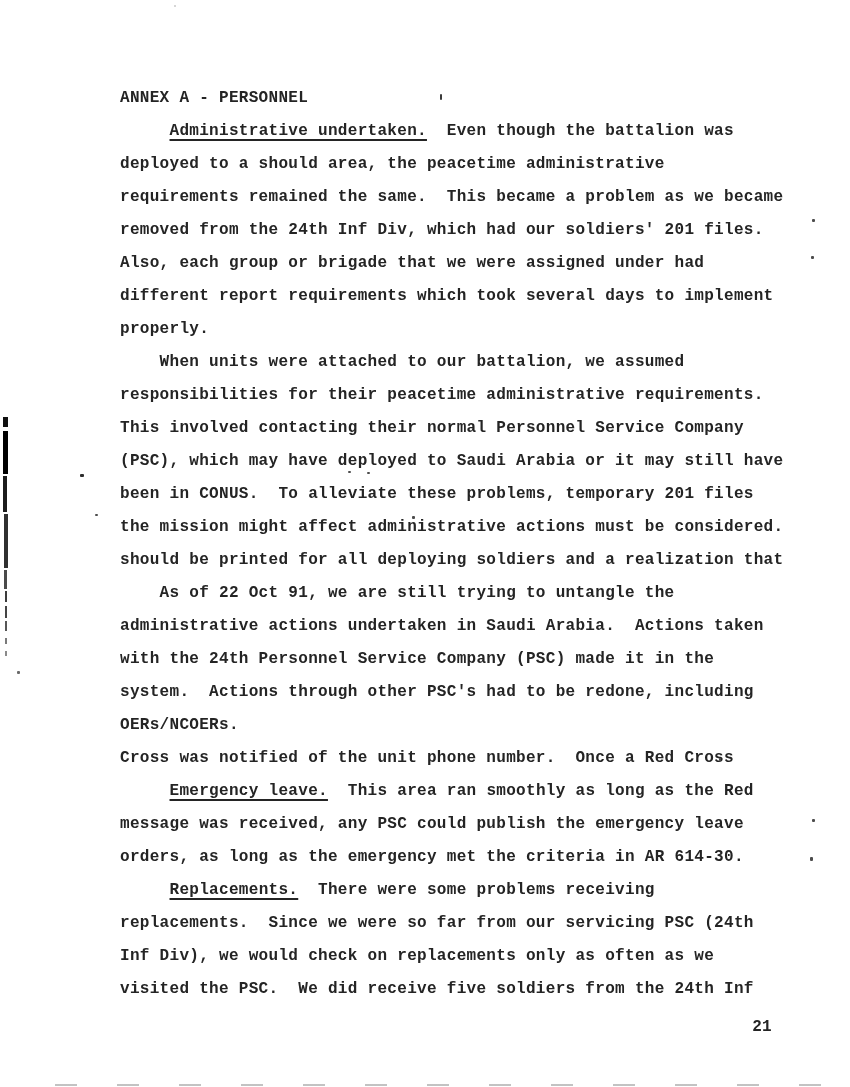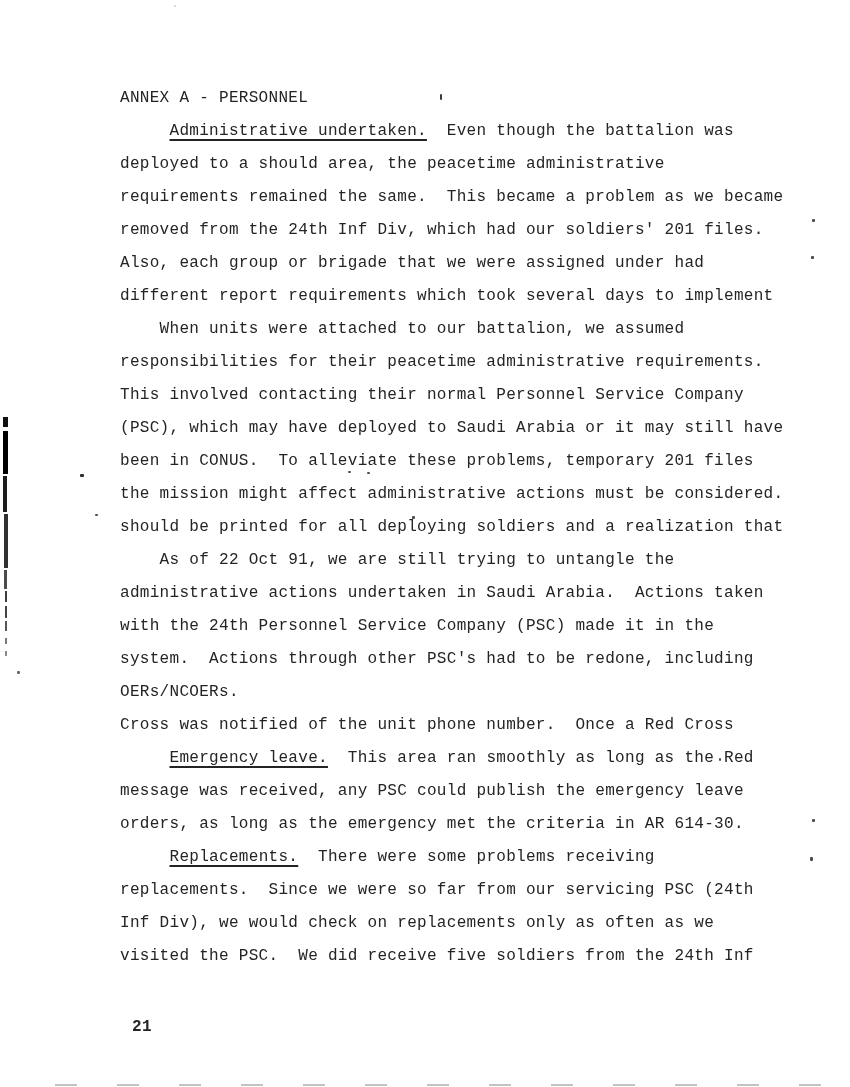--- a/index.html
+++ b/index.html
@@ -15,39 +15,39 @@
     overflow: hidden;
     font-family: "Liberation Mono", "DejaVu Sans Mono", monospace;
   }
   .doc-text {
     position: absolute;
     left: 120px;
     top: 82px;
     width: 680px;
     font-size: 16px;
     line-height: 33px;
-    font-weight: normal;
+    font-weight: bold;
     letter-spacing: 0.3px;
     color: var(--ink, #242424);
   }
   .line {
     white-space: pre;
     height: 33px;
   }
   .line .u {
     text-decoration: underline;
     text-underline-offset: 4px;
     text-decoration-thickness: 1.5px;
   }
   .page-number-row {
     position: absolute;
-    left: 132px;
+    left: 108px;
     top: 1011px;
     width: 664px;
-    text-align: left;
+    text-align: right;
     font-size: 16px;
     line-height: 33px;
     font-weight: bold;
     letter-spacing: 0.3px;
     color: var(--ink, #242424);
   }
   
   .artifact { position: absolute; }
   .streak-1 { left: 3px;  top: 417px; width: 5px; height: 10px; background: #101010; }
   .streak-2 { left: 3px;  top: 431px; width: 5px; height: 43px; background: #000000; }
@@ -89,20 +89,21 @@
 <div class="page" style="--ink: #242424; --paper: #ffffff;">
 
   <div class="doc-text">
       <div class="line"><span>ANNEX A - PERSONNEL</span></div>
       <div class="line"><span>     </span><span class="u">Administrative undertaken.</span><span>  Even though the battalion was</span></div>
       <div class="line"><span>deployed to a should area, the peacetime administrative</span></div>
       <div class="line"><span>requirements remained the same.  This became a problem as we became</span></div>
       <div class="line"><span>removed from the 24th Inf Div, which had our soldiers' 201 files.</span></div>
       <div class="line"><span>Also, each group or brigade that we were assigned under had</span></div>
       <div class="line"><span>different report requirements which took several days to implement</span></div>
+      <div class="line"><span>properly.</span></div>
       <div class="line"><span>    When units were attached to our battalion, we assumed</span></div>
       <div class="line"><span>responsibilities for their peacetime administrative requirements.</span></div>
       <div class="line"><span>This involved contacting their normal Personnel Service Company</span></div>
       <div class="line"><span>(PSC), which may have deployed to Saudi Arabia or it may still have</span></div>
       <div class="line"><span>been in CONUS.  To alleviate these problems, temporary 201 files</span></div>
       <div class="line"><span>the mission might affect administrative actions must be considered.</span></div>
       <div class="line"><span>should be printed for all deploying soldiers and a realization that</span></div>
       <div class="line"><span>    As of 22 Oct 91, we are still trying to untangle the</span></div>
       <div class="line"><span>administrative actions undertaken in Saudi Arabia.  Actions taken</span></div>
       <div class="line"><span>with the 24th Personnel Service Company (PSC) made it in the</span></div>

